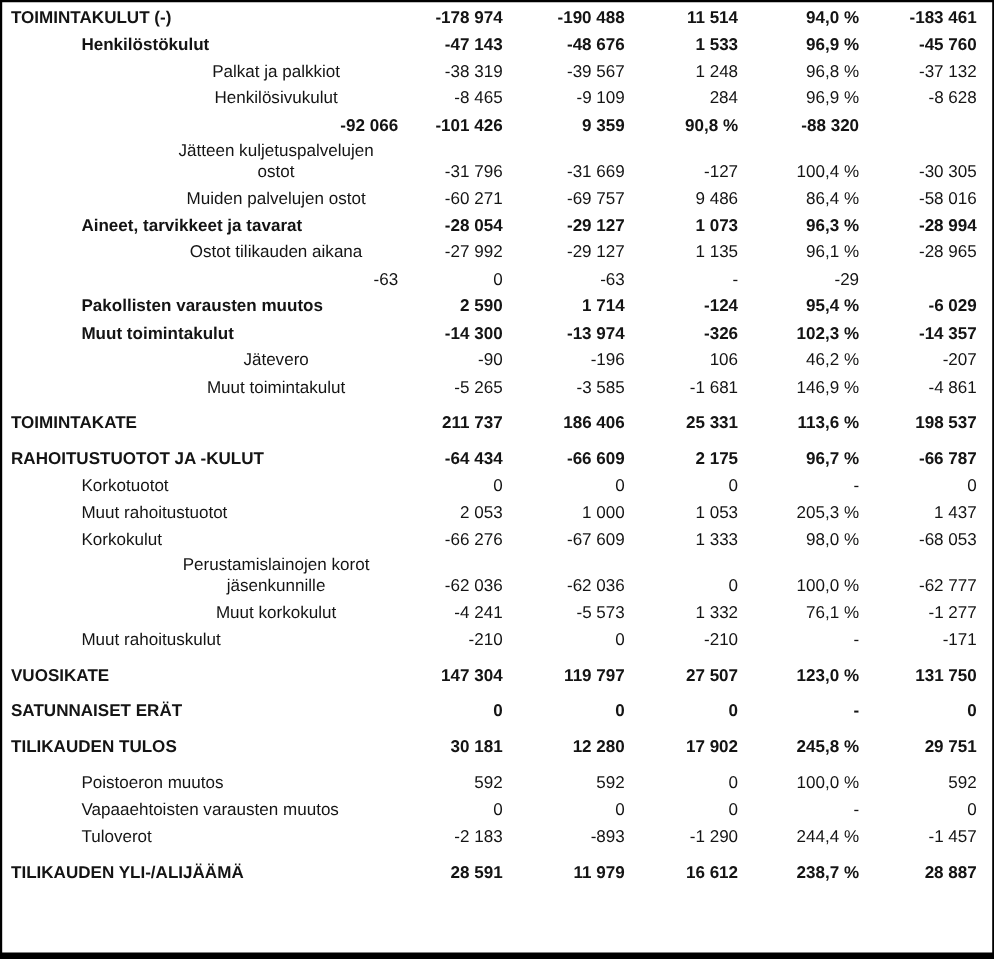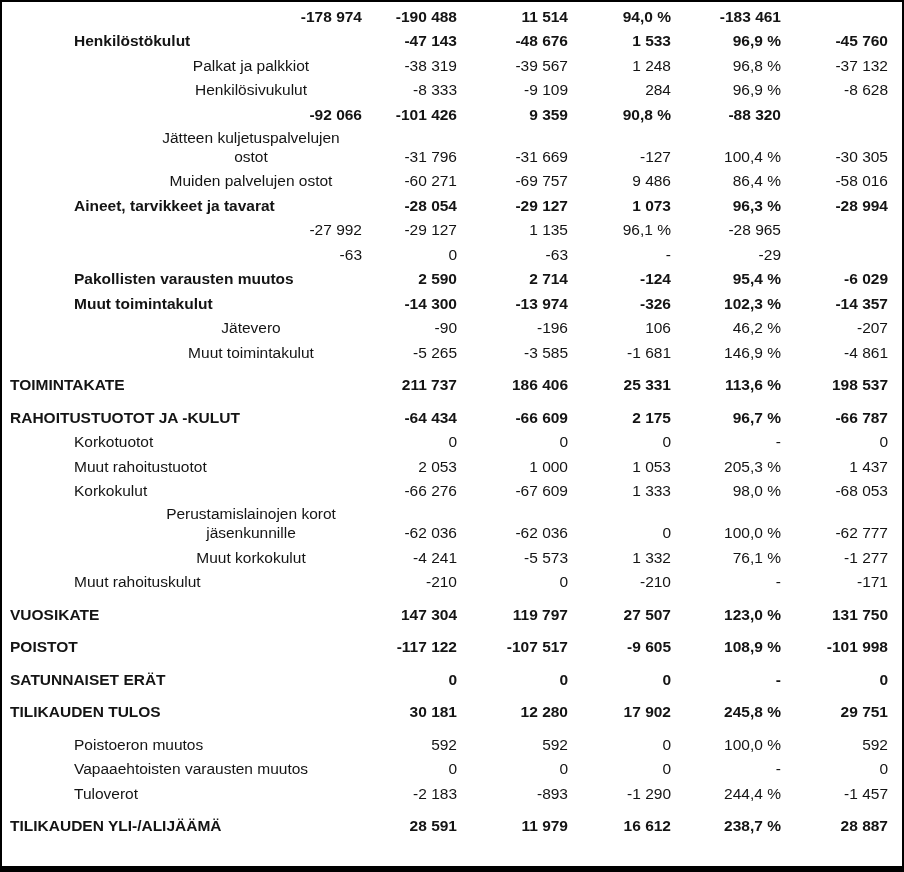--- a/index.html
+++ b/index.html
@@ -47,20 +47,21 @@
   .row.level-2 .label { padding-left: 136px; text-align: center; }
   .row.bold { font-weight: bold; }
   .row.italic { }
 </style>
 </head>
 <body>
 
 <div class="page">
   <div class="table" id="rows">
       <div class="row level-0 bold">
+        <div class="label">TOIMINTAKULUT (-)</div>
         <div class="cell">-178 974</div>
         <div class="cell">-190 488</div>
         <div class="cell">11 514</div>
         <div class="cell">94,0 %</div>
         <div class="cell">-183 461</div>
       </div>
       <div class="row level-1 bold">
         <div class="label">Henkilöstökulut</div>
         <div class="cell">-47 143</div>
         <div class="cell">-48 676</div>
@@ -71,21 +72,21 @@
       <div class="row level-2">
         <div class="label">Palkat ja palkkiot</div>
         <div class="cell">-38 319</div>
         <div class="cell">-39 567</div>
         <div class="cell">1 248</div>
         <div class="cell">96,8 %</div>
         <div class="cell">-37 132</div>
       </div>
       <div class="row level-2">
         <div class="label">Henkilösivukulut</div>
-        <div class="cell">-8 333</div>
+        <div class="cell">-8 465</div>
         <div class="cell">-9 109</div>
         <div class="cell">284</div>
         <div class="cell">96,9 %</div>
         <div class="cell">-8 628</div>
       </div>
       <div class="row level-1 bold">
         <div class="cell">-92 066</div>
         <div class="cell">-101 426</div>
         <div class="cell">9 359</div>
         <div class="cell">90,8 %</div>
@@ -109,37 +110,38 @@
       </div>
       <div class="row level-1 bold">
         <div class="label">Aineet, tarvikkeet ja tavarat</div>
         <div class="cell">-28 054</div>
         <div class="cell">-29 127</div>
         <div class="cell">1 073</div>
         <div class="cell">96,3 %</div>
         <div class="cell">-28 994</div>
       </div>
       <div class="row level-2">
+        <div class="label">Ostot tilikauden aikana</div>
         <div class="cell">-27 992</div>
         <div class="cell">-29 127</div>
         <div class="cell">1 135</div>
         <div class="cell">96,1 %</div>
         <div class="cell">-28 965</div>
       </div>
       <div class="row level-2">
         <div class="cell">-63</div>
         <div class="cell">0</div>
         <div class="cell">-63</div>
         <div class="cell">-</div>
         <div class="cell">-29</div>
       </div>
       <div class="row level-1 bold">
         <div class="label">Pakollisten varausten muutos</div>
         <div class="cell">2 590</div>
-        <div class="cell">2 714</div>
+        <div class="cell">1 714</div>
         <div class="cell">-124</div>
         <div class="cell">95,4 %</div>
         <div class="cell">-6 029</div>
       </div>
       <div class="row level-1 bold">
         <div class="label">Muut toimintakulut</div>
         <div class="cell">-14 300</div>
         <div class="cell">-13 974</div>
         <div class="cell">-326</div>
         <div class="cell">102,3 %</div>
@@ -227,28 +229,20 @@
       </div>
       <div class="row level-0 bold gap-before">
         <div class="label">VUOSIKATE</div>
         <div class="cell">147 304</div>
         <div class="cell">119 797</div>
         <div class="cell">27 507</div>
         <div class="cell">123,0 %</div>
         <div class="cell">131 750</div>
       </div>
       <div class="row level-0 bold gap-before">
-        <div class="label">POISTOT</div>
-        <div class="cell">-117 122</div>
-        <div class="cell">-107 517</div>
-        <div class="cell">-9 605</div>
-        <div class="cell">108,9 %</div>
-        <div class="cell">-101 998</div>
-      </div>
-      <div class="row level-0 bold gap-before">
         <div class="label">SATUNNAISET ERÄT</div>
         <div class="cell">0</div>
         <div class="cell">0</div>
         <div class="cell">0</div>
         <div class="cell">-</div>
         <div class="cell">0</div>
       </div>
       <div class="row level-0 bold gap-before">
         <div class="label">TILIKAUDEN TULOS</div>
         <div class="cell">30 181</div>

